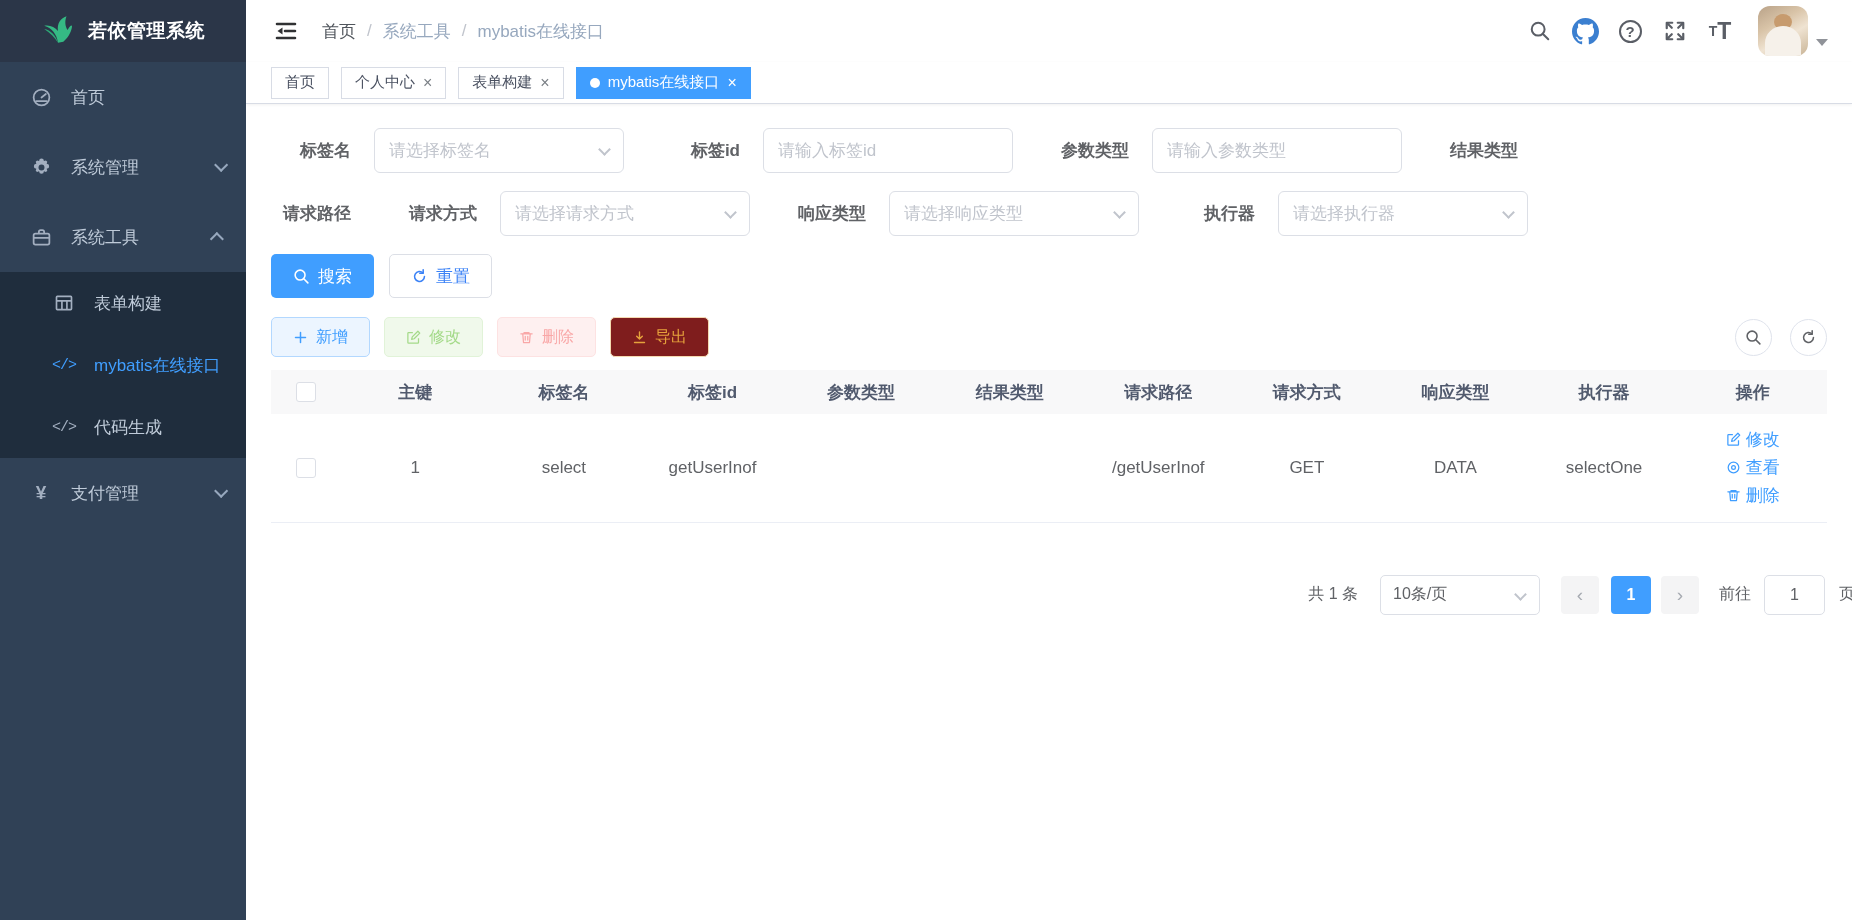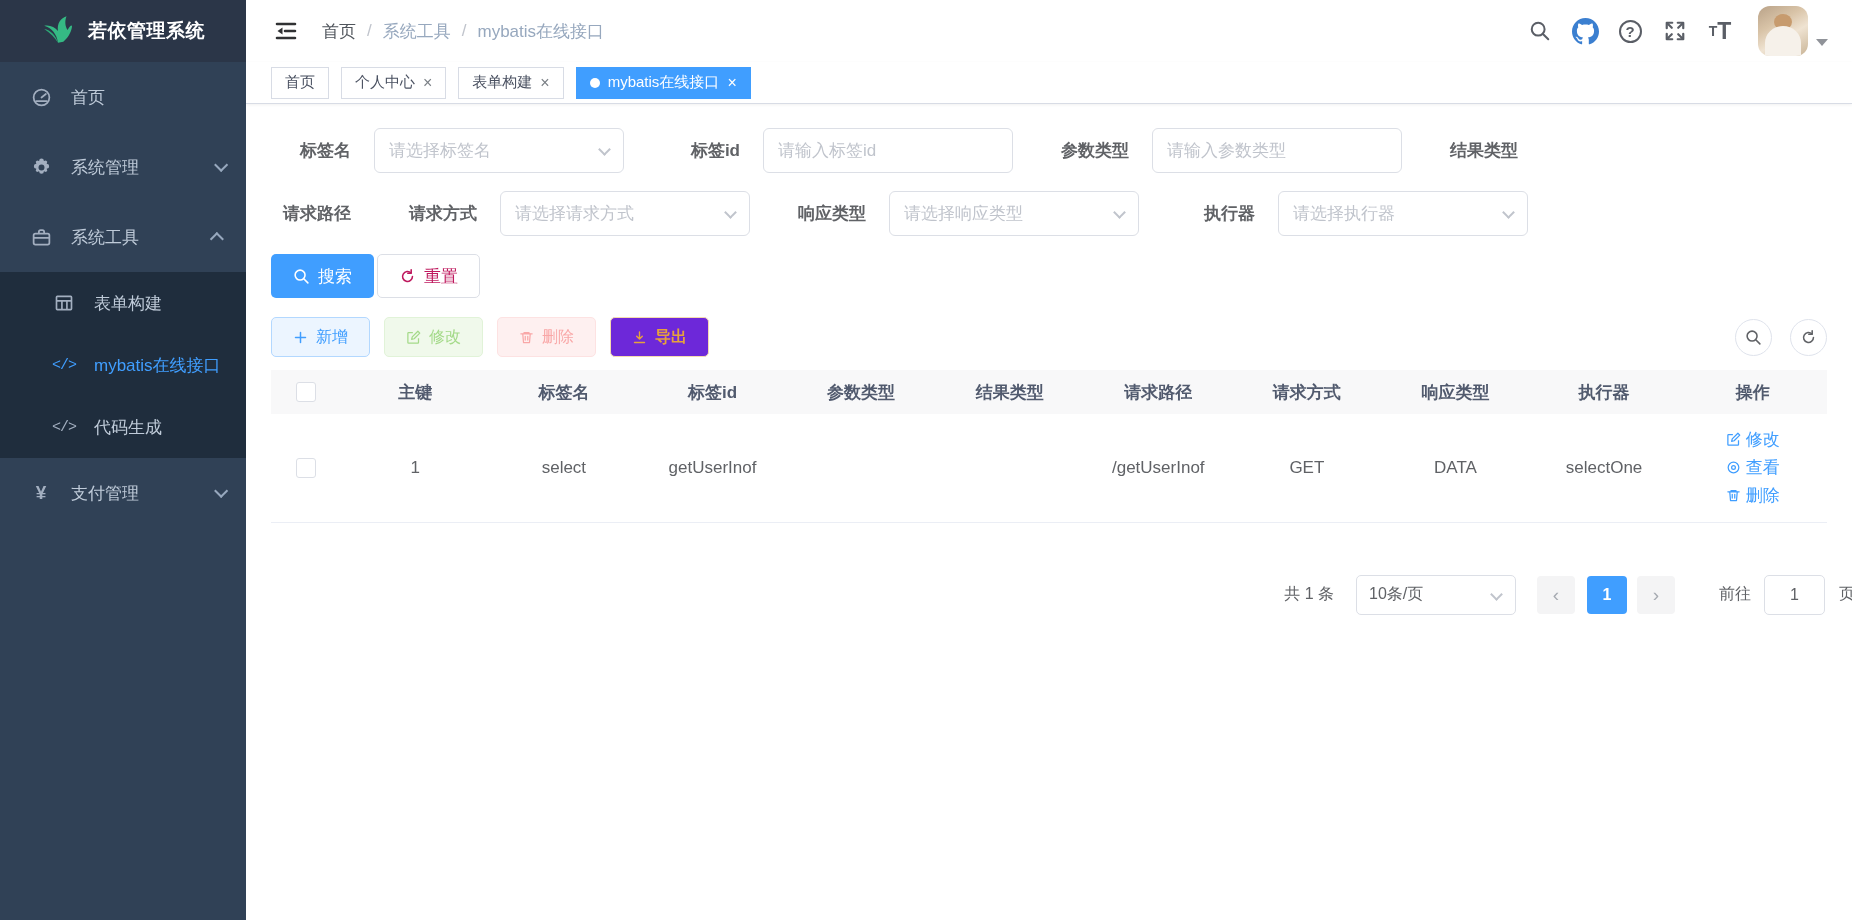--- a/index.html
+++ b/index.html
@@ -58,50 +58,50 @@
   .form-row { display:flex; margin-bottom:18px; }
   .f-group { display:flex; align-items:center; margin-right:36px; }
   .f-label { width:80px; text-align:right; margin-right:10px; font-size:17px; font-weight:bold; color:#606266; flex-shrink:0; white-space:nowrap; }
   .field { width:250px; height:45px; border:1px solid #dcdfe6; border-radius:6px; display:flex; align-items:center; padding:0 14px; position:relative; background:#fff;margin-left:13px; }
   .field input { border:none; outline:none; width:100%; font-size:17px; color:#606266; font-family:inherit; background:transparent; }
   .field input::placeholder { color:#c0c4cc; }
   .field .ph { font-size:17px; color:#c0c4cc; }
   .sel-arrow { position:absolute; right:14px; top:16px; width:9px; height:9px; border-right:2px solid #c0c4cc; border-bottom:2px solid #c0c4cc; transform:rotate(45deg); }
 
   .btn { display:inline-flex; align-items:center; justify-content:center; gap:8px; border-radius:5px; cursor:pointer; border:1px solid transparent; white-space:nowrap; }
-  .btn-row { display:flex; gap:3px; margin-top:16px; }
+  .btn-row { display:flex; gap:15px; margin-top:16px; }
   .btn-search { height:44px; padding:0 21px; background:#409eff; color:#fff; font-size:17px; }
-  .btn-reset  { height:44px; padding:0 21px; background:#fff; color:#be185d; border-color:#dcdfe6; font-size:17px; }
+  .btn-reset  { height:44px; padding:0 21px; background:#fff; color:#3b82f6; border-color:#dcdfe6; font-size:17px; }
 
   .toolbar { display:flex; align-items:center; gap:14px; margin-top:19px; }
   .btn-mini { height:40px; padding:0 21px; font-size:16px; }
   .btn-add    { background:#ecf5ff; border-color:#b3d8ff; color:#409eff; }
   .btn-edit   { background:#f0f9eb; border-color:#e1f3d8; color:#a4da89; cursor:not-allowed; }
   .btn-del    { background:#fef0f0; border-color:#fde2e2; color:#f9a7a7; cursor:not-allowed; }
-  .btn-export { background:#6d28d9; border-color:#f5dab1; color:#e6a23c;font-weight:bold; }
+  .btn-export { background:#7f1d1d; border-color:#f5dab1; color:#e6a23c; }
   .tb-right { margin-left:auto; display:flex; gap:18px; }
   .circle-btn { width:37px; height:37px; border-radius:50%; border:1px solid #dfe3ec; color:#606266; display:flex; align-items:center; justify-content:center; cursor:pointer; background:#fff; }
 
   
   table { width:100%; border-collapse:collapse; table-layout:fixed; margin-top:13px; }
   thead th { background:#f8f8f9; color:#515a6e; font-weight:bold; font-size:17px; height:44px; text-align:center; }
   tbody td { color:#606266; font-size:17px; height:108px; text-align:center; border-bottom:1px solid #ebeef5; }
   .checkbox { width:20px; height:20px; border:1px solid #dcdfe6; border-radius:3px; background:#fff; display:inline-block; vertical-align:middle; cursor:pointer; }
   .ops { display:flex; flex-direction:column; align-items:center; gap:3px; }
   .op-link { color:#409eff; cursor:pointer; display:inline-flex; align-items:center; gap:5px; font-size:17px; line-height:25px; }
 
   
   .pagination { display:flex; align-items:center; justify-content:flex-end; margin-top:52px; margin-right:-28px; color:#606266; font-size:16px; }
   .pg-total { margin-right:22px; }
   .pg-select { width:160px; height:40px; border:1px solid #dcdfe6; border-radius:5px; display:flex; align-items:center; padding:0 12px; position:relative; cursor:pointer; margin-right:21px; }
   .pg-select .sel-arrow { top:14px; }
   .pg-btn { width:38px; height:38px; border-radius:4px; background:#f4f4f5; color:#a6aab1; display:flex; align-items:center; justify-content:center; font-size:19px; cursor:pointer; }
   .pg-prev { margin-right:12px; }
   .pg-page { width:40px; height:38px; border-radius:4px; background:#409eff; color:#fff; font-weight:bold; display:flex; align-items:center; justify-content:center; margin-right:10px; cursor:pointer; }
-  .pg-goto { margin-left:44px; margin-right:13px; }
+  .pg-goto { margin-left:20px; margin-right:13px; }
   .pg-input { width:61px; height:40px; border:1px solid #dcdfe6; border-radius:5px; text-align:center; font-size:16px; color:#606266; outline:none; font-family:inherit; }
   .pg-unit { margin-left:14px; }
 
   .ic { flex-shrink:0; }
   svg.defs { position:absolute; width:0; height:0; }
 </style>
 </head>
 <body>
 
 <svg class="defs" xmlns="http://www.w3.org/2000/svg">

